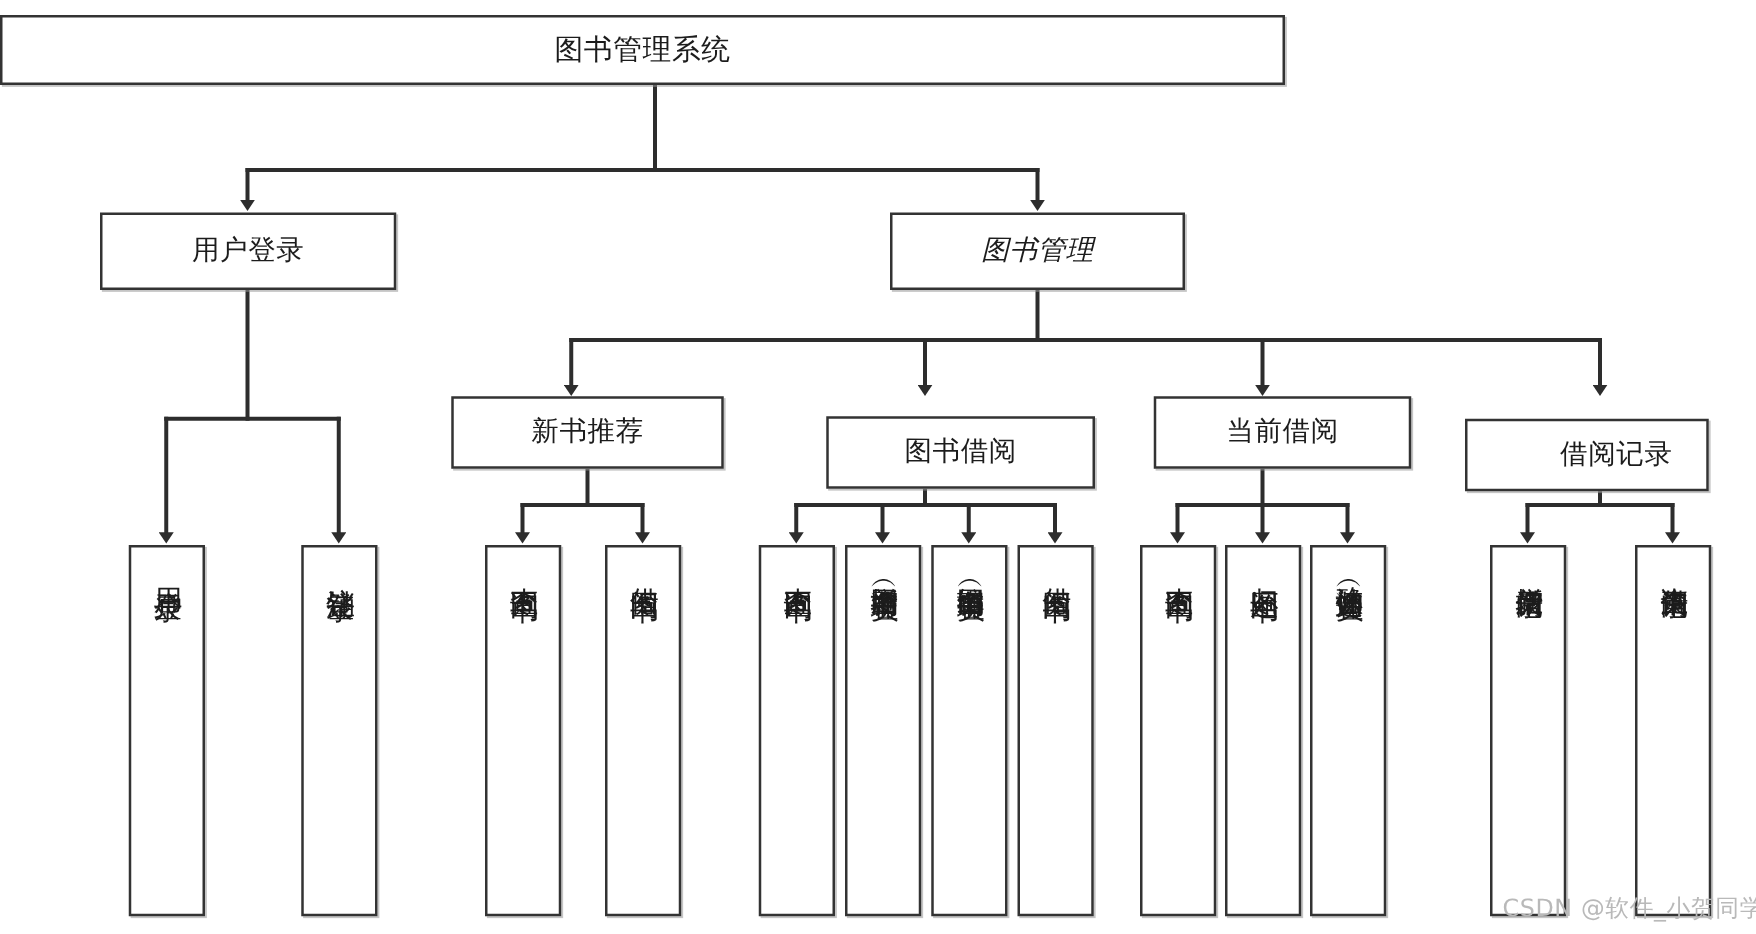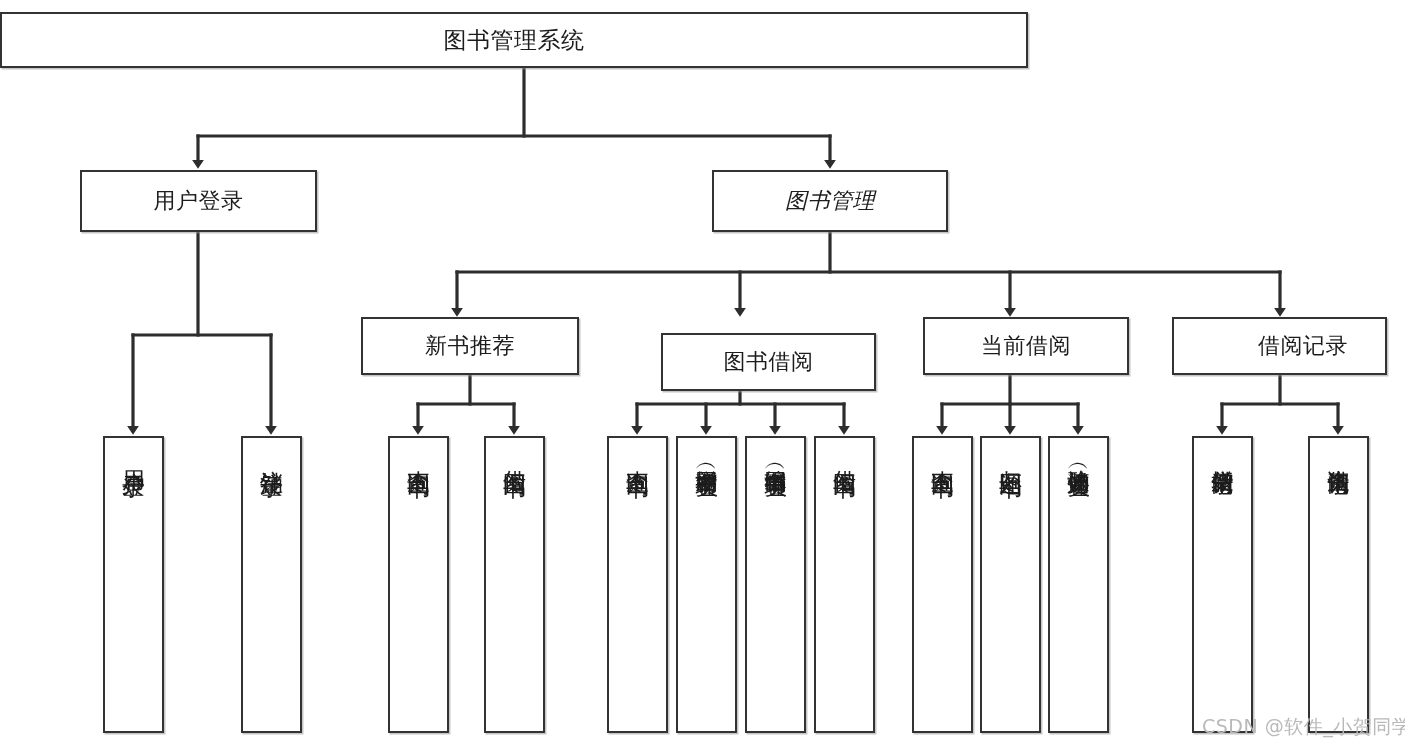--- a/index.html
+++ b/index.html
@@ -141,21 +141,21 @@
 
   <div class="node horiz" style="left:361px; top:317px; width:218px; height:58px;align-items:center;">
     <span class="label">新书推荐</span>
   </div>
   <div class="node horiz" style="left:633px; top:333px; width:215px; height:58px;margin-left:28px;">
     <span class="label">图书借阅</span>
   </div>
   <div class="node horiz" style="left:923px; top:317px; width:206px; height:58px;">
     <span class="label">当前借阅</span>
   </div>
-  <div class="node horiz" style="left:1172px; top:317px; width:215px; height:58px;padding-left:47px;">
+  <div class="node horiz" style="left:1172px; top:335px; width:195px; height:58px;padding-left:47px;">
     <span class="label">借阅记录</span>
   </div>
 
   <div class="node vert" style="left:103px; top:436px; width:61px; height:297px;">
     <span class="label">用户登录</span>
   </div>
   <div class="node vert" style="left:241px; top:436px; width:61px; height:297px;">
     <span class="label">注销登录</span>
   </div>
 

